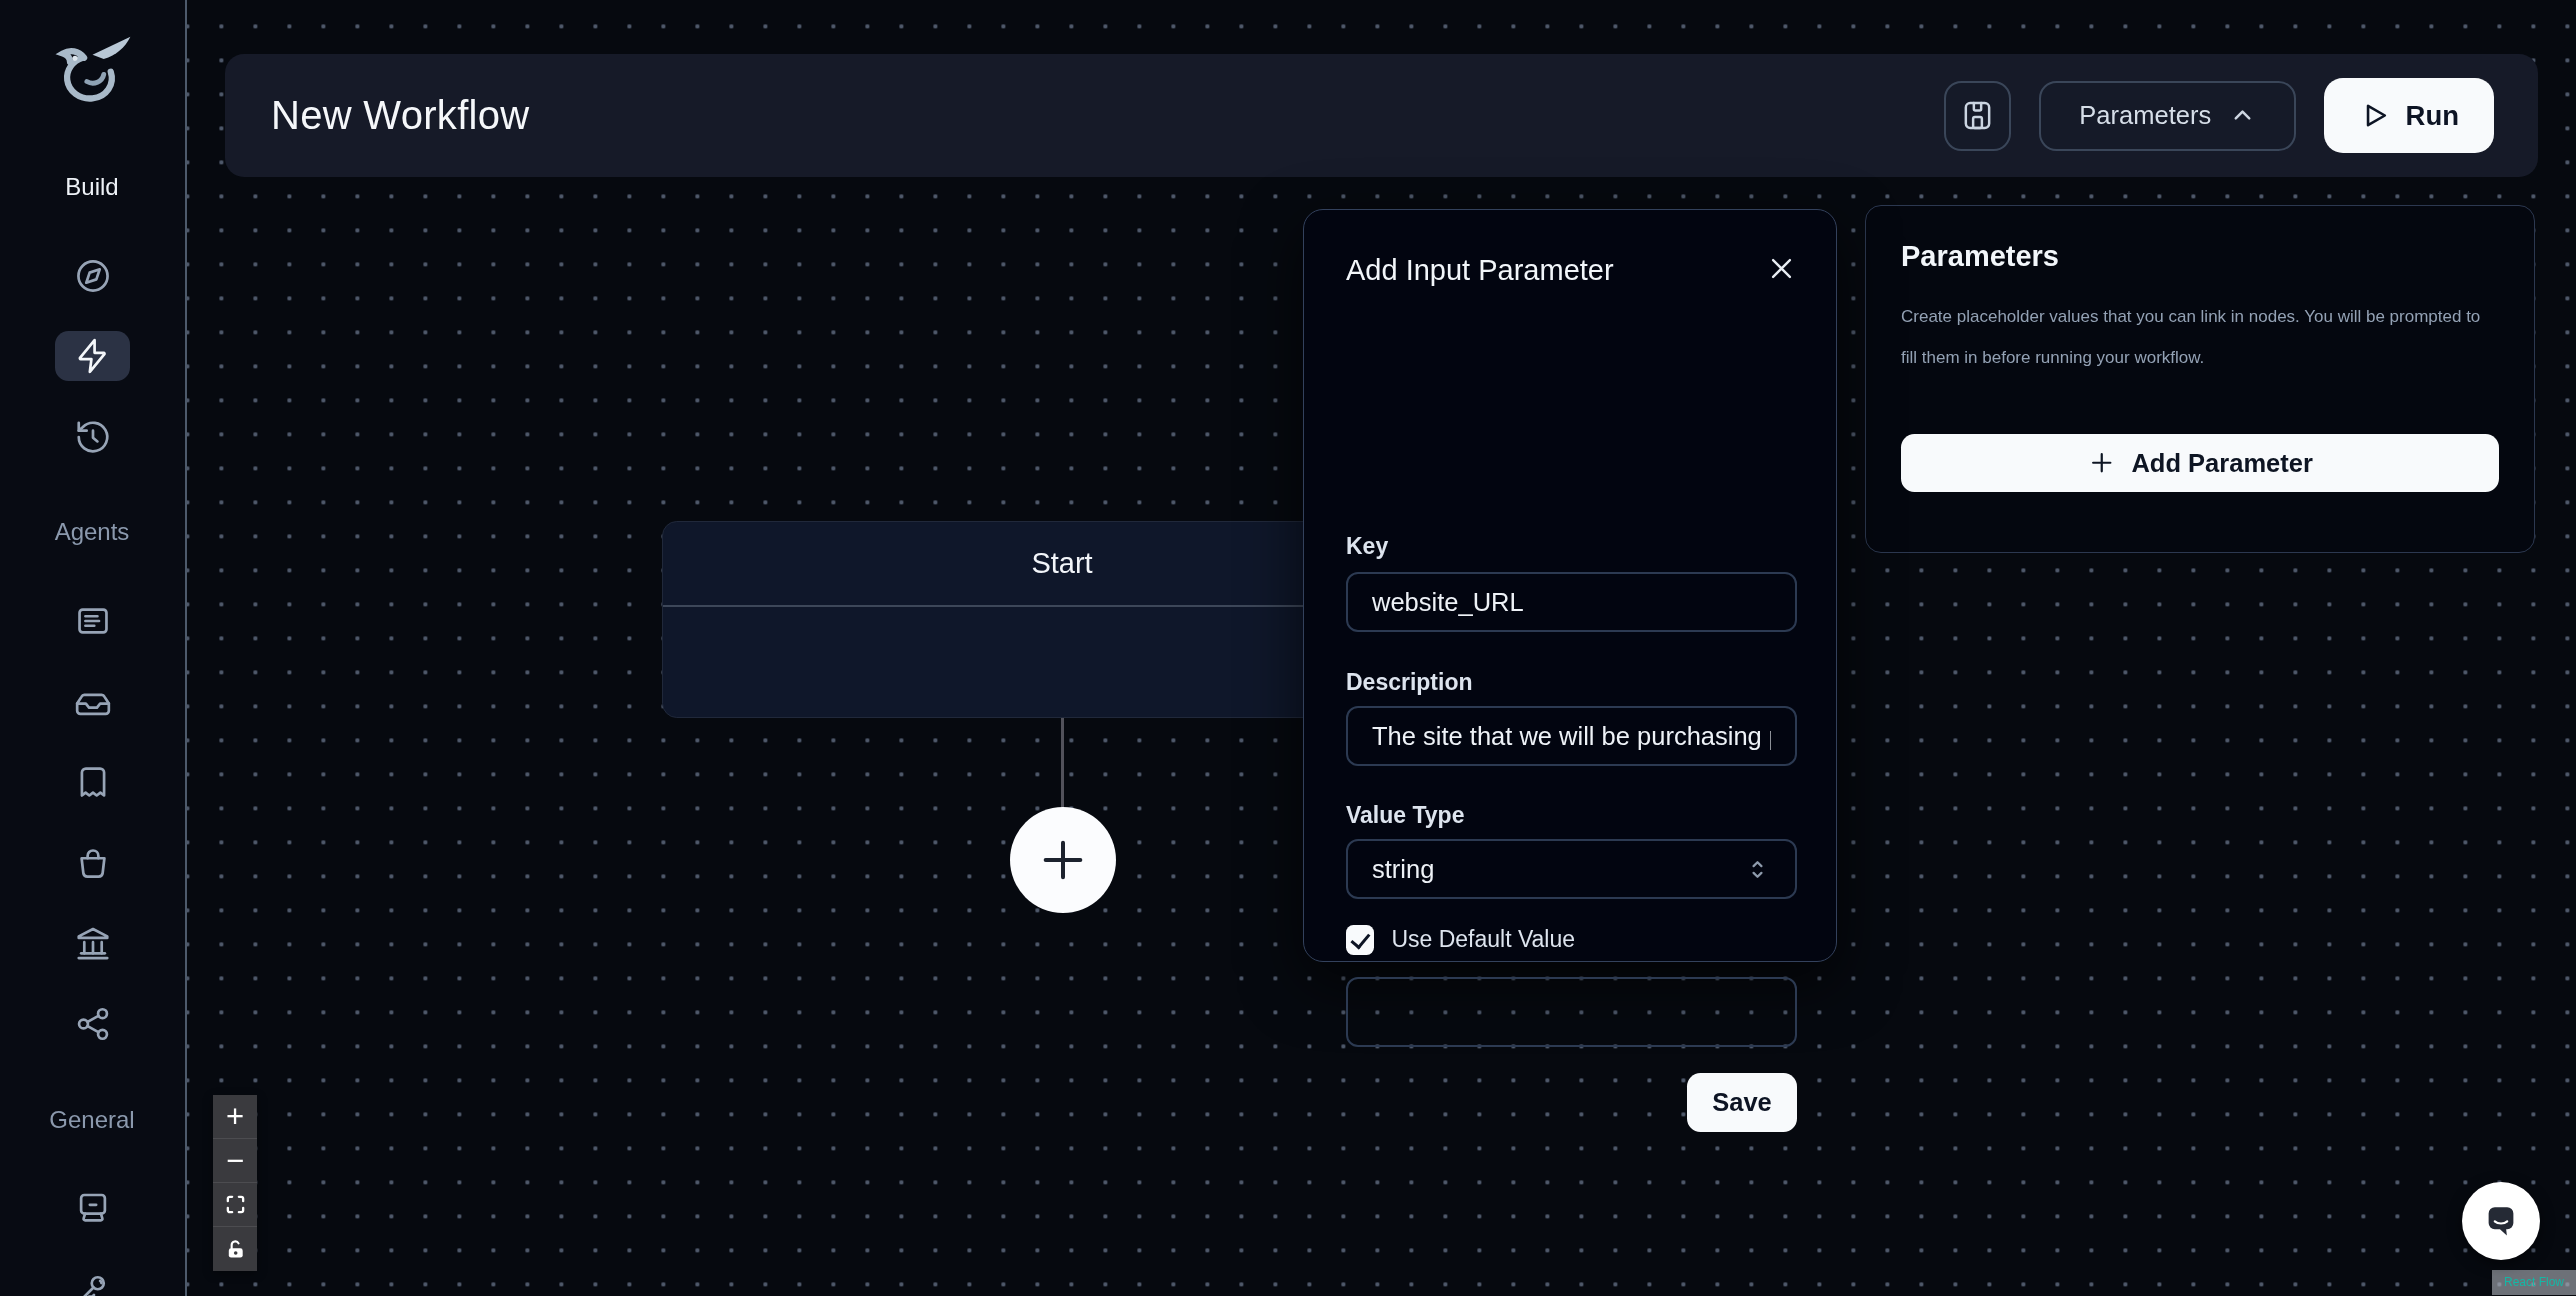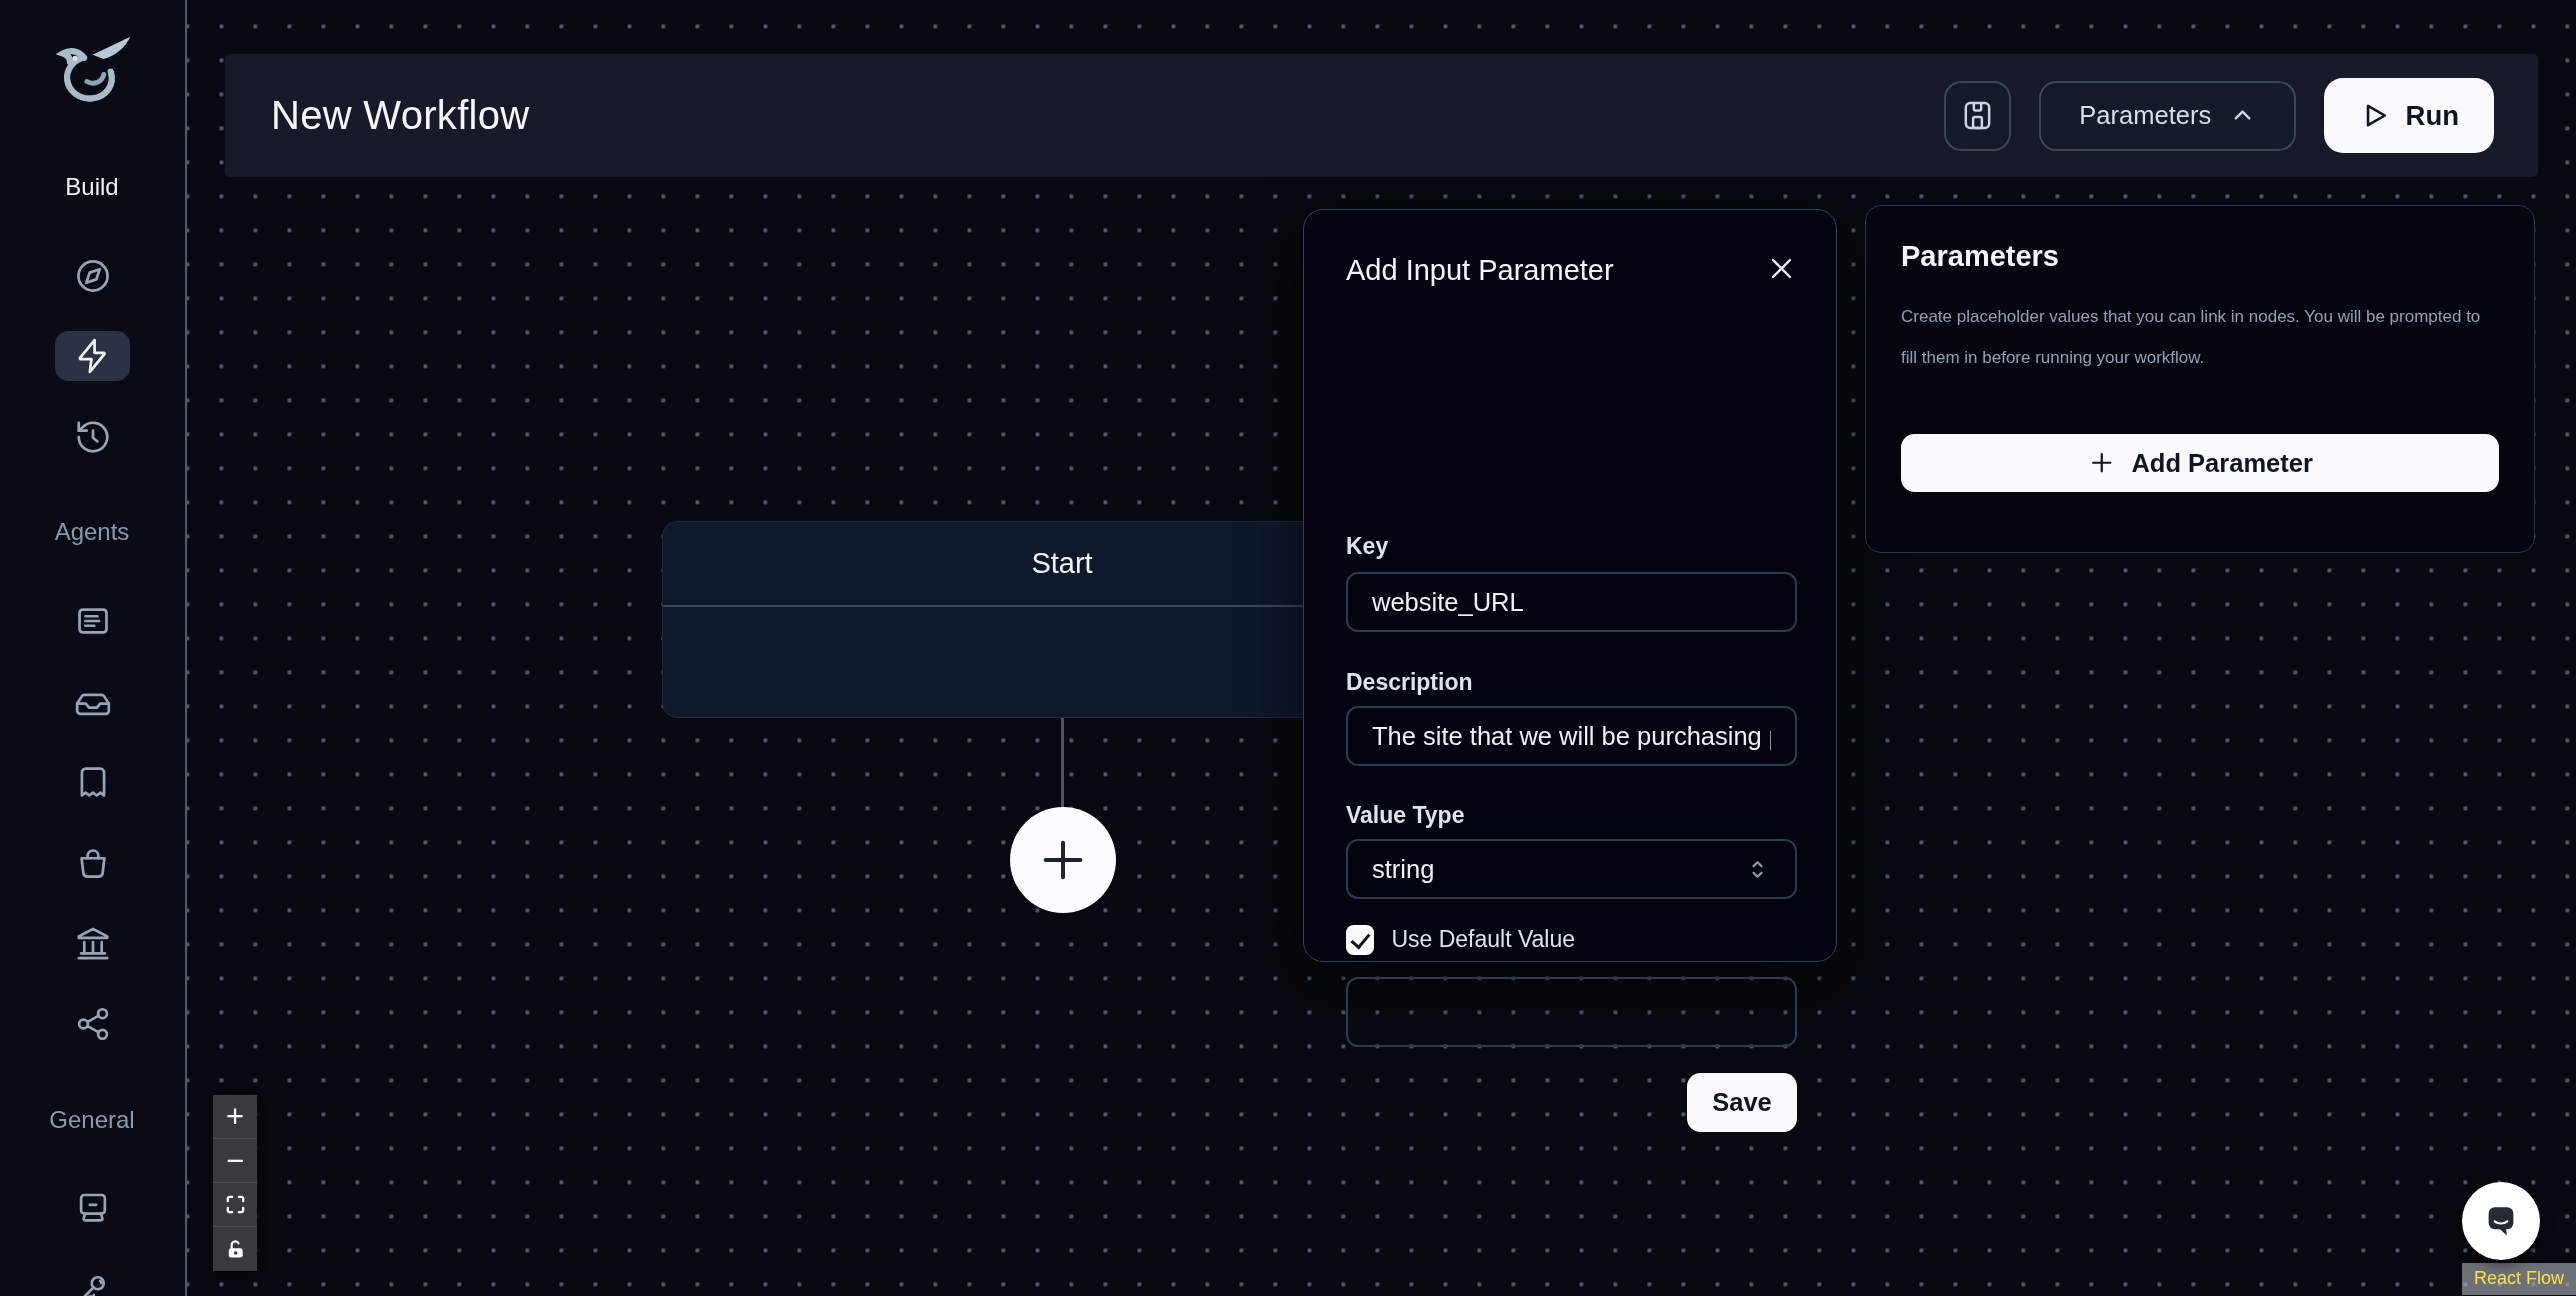--- a/index.html
+++ b/index.html
@@ -20,21 +20,21 @@
   .label-build { top:173px; color:#eef2f7; }
   .label-agents { top:518px; color:#8b99ad; }
   .label-general { top:1106px; color:#8b99ad; }
   .nav-item { position:absolute; left:55px; width:75px; height:50px; border-radius:13.4px;
     display:flex; align-items:center; justify-content:center; cursor:pointer; }
   .nav-item.active { background:#2b3244; }
   .nav-item svg { width:38px; height:38px; }
 
   
   .header { position:absolute; left:225px; top:54px; width:2313px; height:123px; background:#161a28;
-    border-radius:5px; display:flex; align-items:center; z-index:10; }
+    border-radius:19px; display:flex; align-items:center; z-index:10; }
   .header-title { margin-left:46px; font-size:40px; font-weight:500; color:#f5f7fa; letter-spacing:0.3px; }
   .header-actions { margin-left:auto; margin-right:44px; display:flex; align-items:center; gap:28px; }
   .icon-btn { width:67px; height:70px; border:2px solid #3a4659; background:#151a28; border-radius:17.4px;
     display:flex; align-items:center; justify-content:center; cursor:pointer; }
   .icon-btn svg { width:35px; height:35px; }
   .params-btn { height:70px; padding:0 38px; border:2px solid #3a4659; background:#151a28; border-radius:17.4px;
     display:flex; align-items:center; gap:17.4px; cursor:pointer; color:#d6dee8; font-size:25.5px; font-weight:500; }
   .params-btn svg { width:27px; height:27px; }
   .run-btn { height:75px; padding:0 35px; background:#f8fafc; border:none; border-radius:19px;
     display:flex; align-items:center; gap:16px; cursor:pointer; color:#0d1424; font-size:27.5px; font-weight:700; }
@@ -101,22 +101,22 @@
     background:#3a3a3e; border:none; border-bottom:0.7px solid #4c4c50; cursor:pointer; color:#fff;
     font-size:31px; font-weight:300; font-family:"Liberation Sans","DejaVu Sans",sans-serif; line-height:1; }
   .flow-controls button:last-child { border-bottom:none; }
   .flow-controls svg { width:23px; height:23px; }
 
   
   .chat-btn { position:absolute; left:2462px; top:1182px; width:78px; height:78px; border-radius:50%;
     background:#ffffff; border:none; cursor:pointer; display:flex; align-items:center; justify-content:center;
     z-index:40; box-shadow:0 4px 13.4px rgba(0,0,0,.5); }
   .chat-btn svg { width:44px; height:44px; }
-  .attribution { position:absolute; right:0; bottom:1.3px; background:rgba(173,178,186,.62); color:#fde047;
-    font-size:18px; padding:4.7px 12px 6px; z-index:39; cursor:pointer; }
+  .attribution { position:absolute; right:0; bottom:1.3px; background:rgba(173,178,186,.62); color:#14b8a6;
+    font-size:12px; padding:4.7px 12px 6px; z-index:39; cursor:pointer; }
 </style>
 </head>
 <body>
 
 <div class="app">
 
   <div class="canvas"></div>
 
   <nav class="sidebar">
     <div class="logo-wrap">

